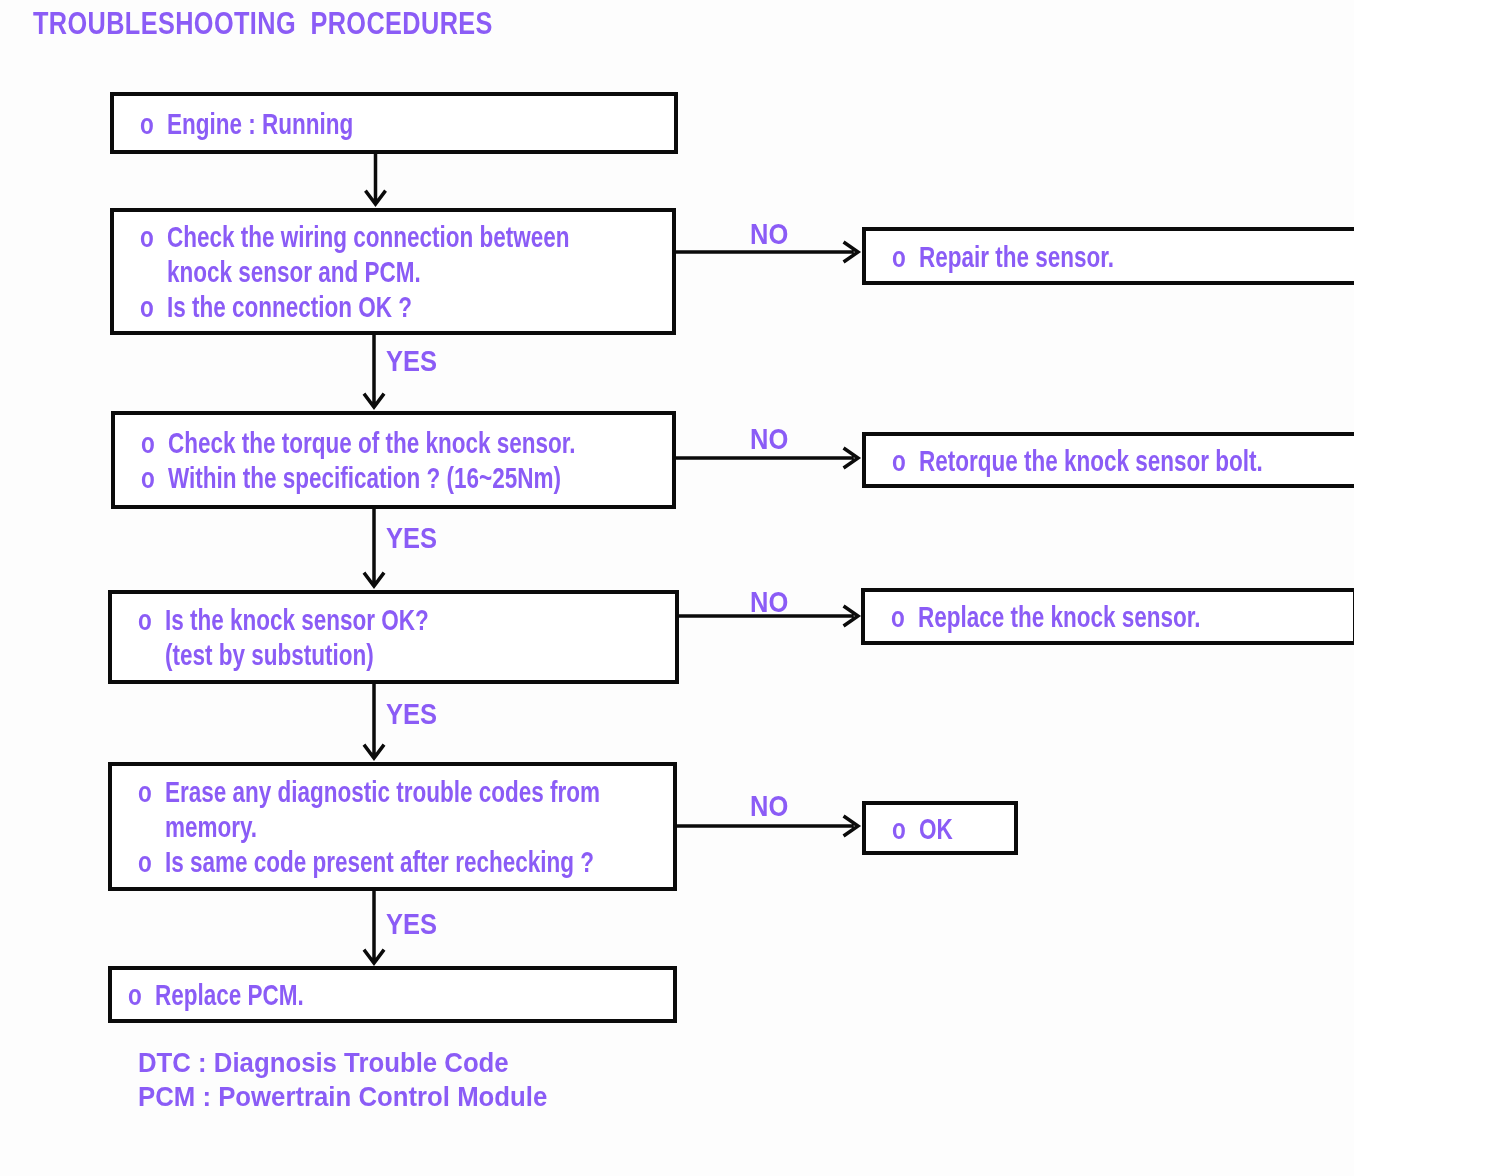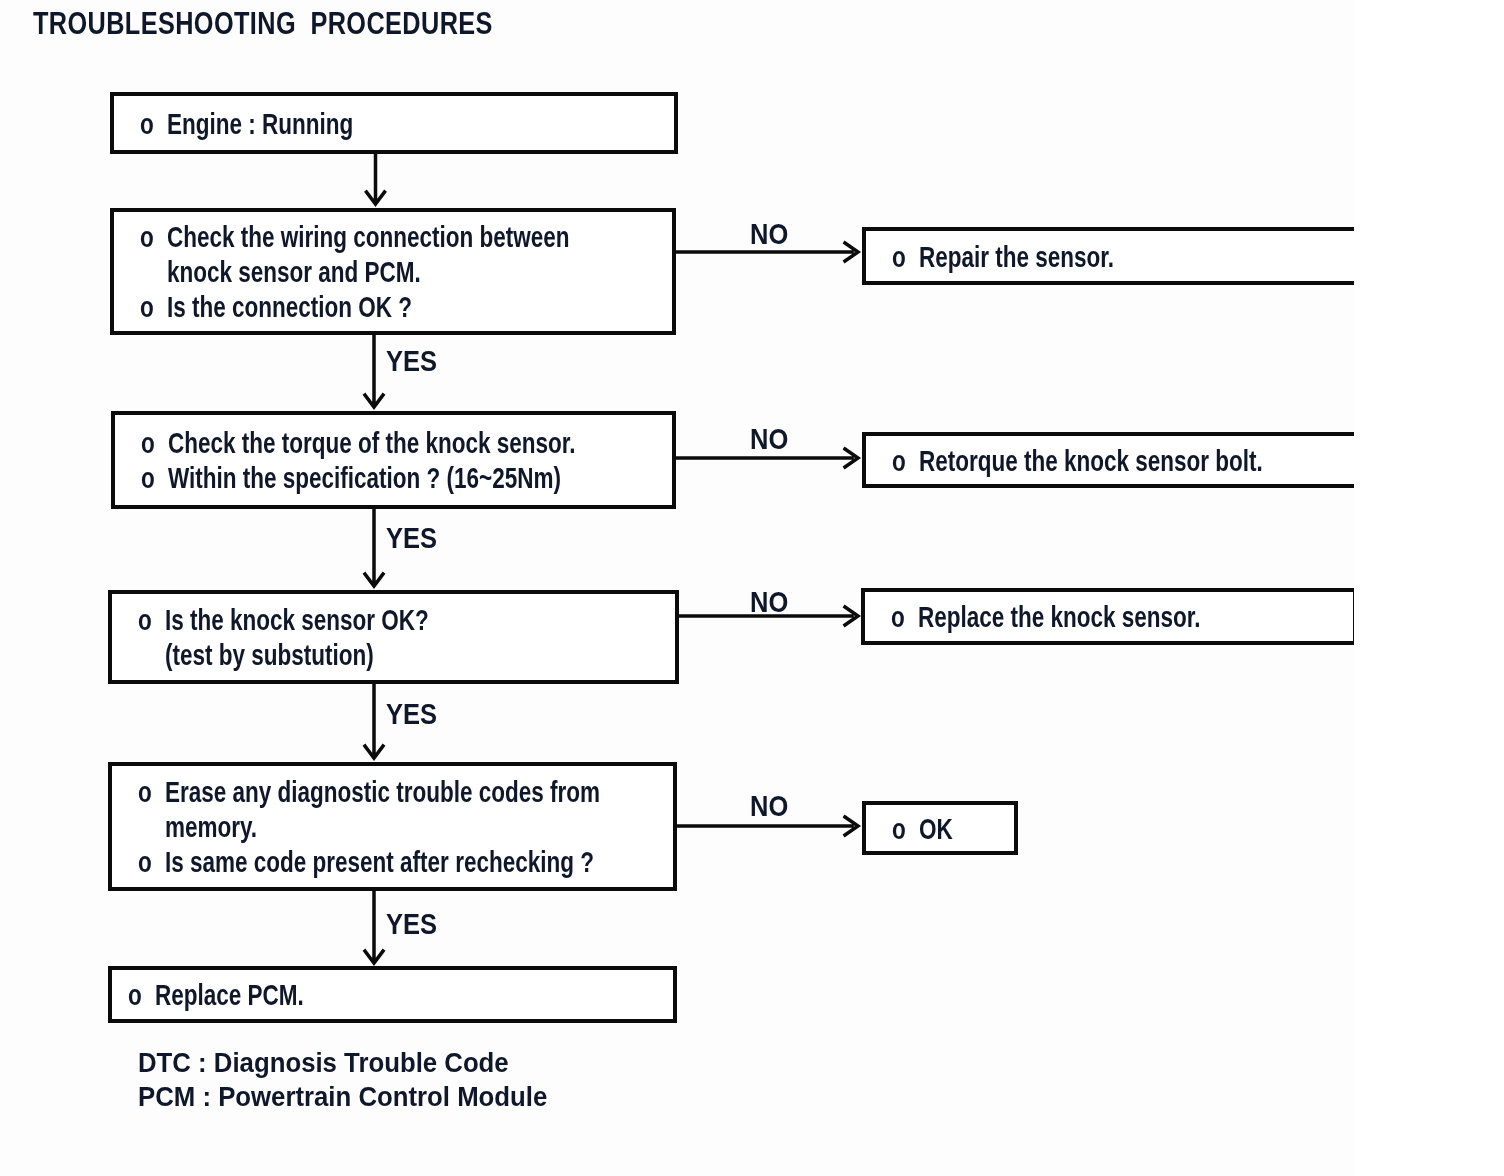--- a/index.html
+++ b/index.html
@@ -1,18 +1,18 @@
 <!DOCTYPE html>
 <html><head>
 <meta charset="utf-8">
 <style>
   html,body{margin:0;padding:0;background:#ffffff;}
   .page{
     position:relative;width:1354px;height:1176px;background:#fdfdfd;
-    font-family:"Liberation Sans",sans-serif;color:#0f172a;overflow:hidden;
+    font-family:"Liberation Sans",sans-serif;color:#8b5cf6;overflow:hidden;
   }
   .title{
     position:absolute;left:33px;top:5px;font-size:32px;font-weight:700;
     letter-spacing:0.5px;word-spacing:9px;white-space:nowrap;
     transform:scaleX(0.79);transform-origin:left top;
   }
   .svg-layer{position:absolute;left:0;top:0;}
   .box{
     position:absolute;box-sizing:border-box;border:4px solid #0b0b0b;background:#fff;
     display:flex;flex-direction:column;justify-content:center;

